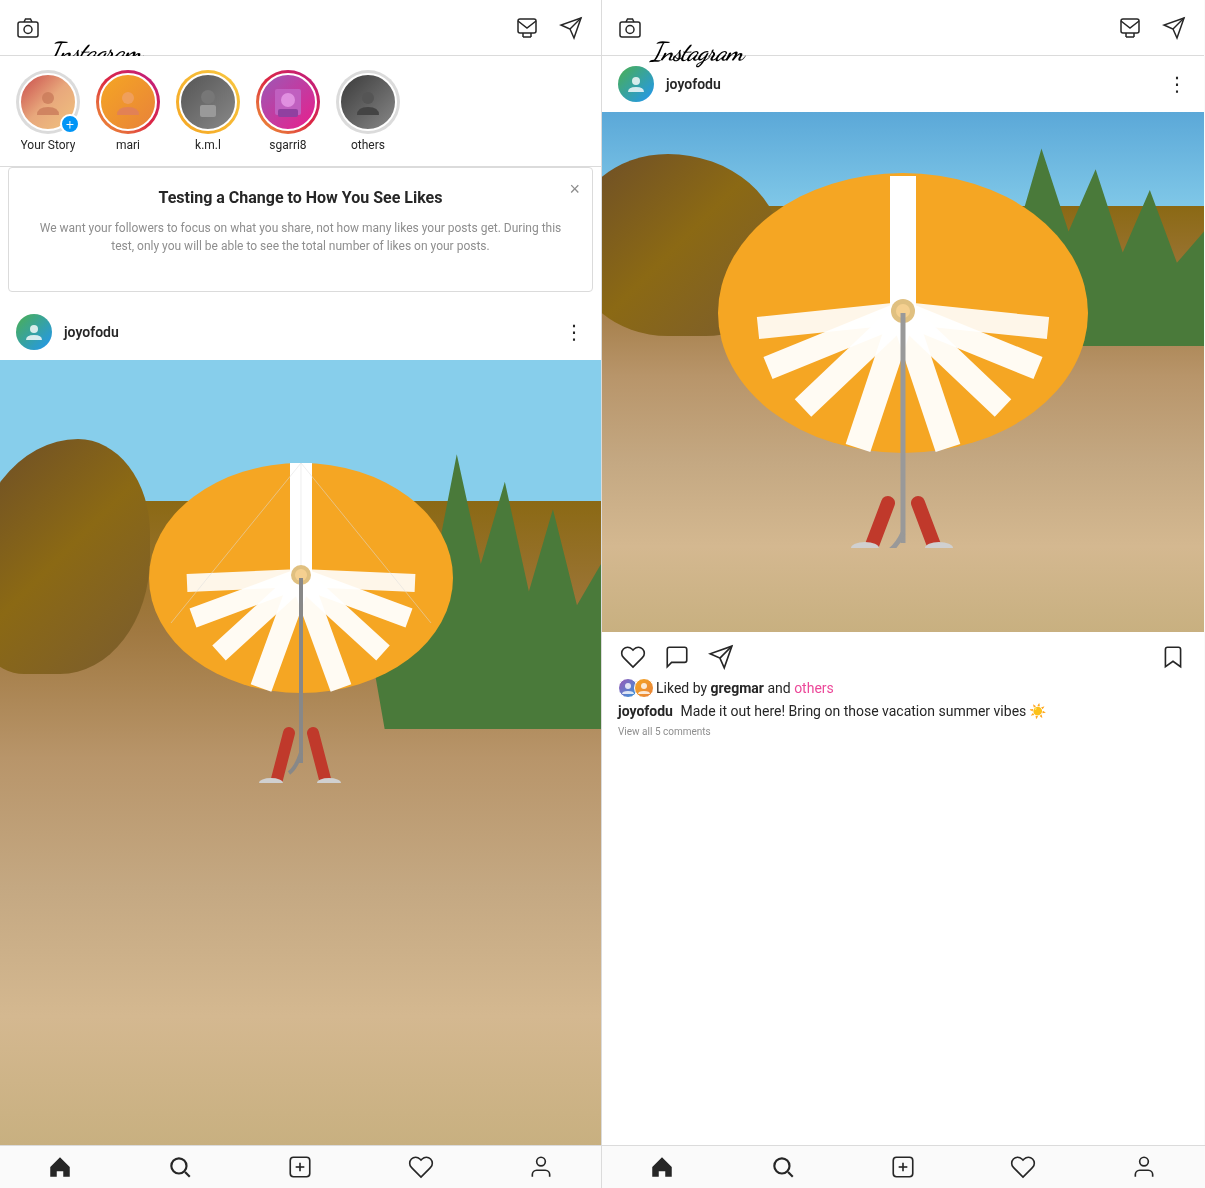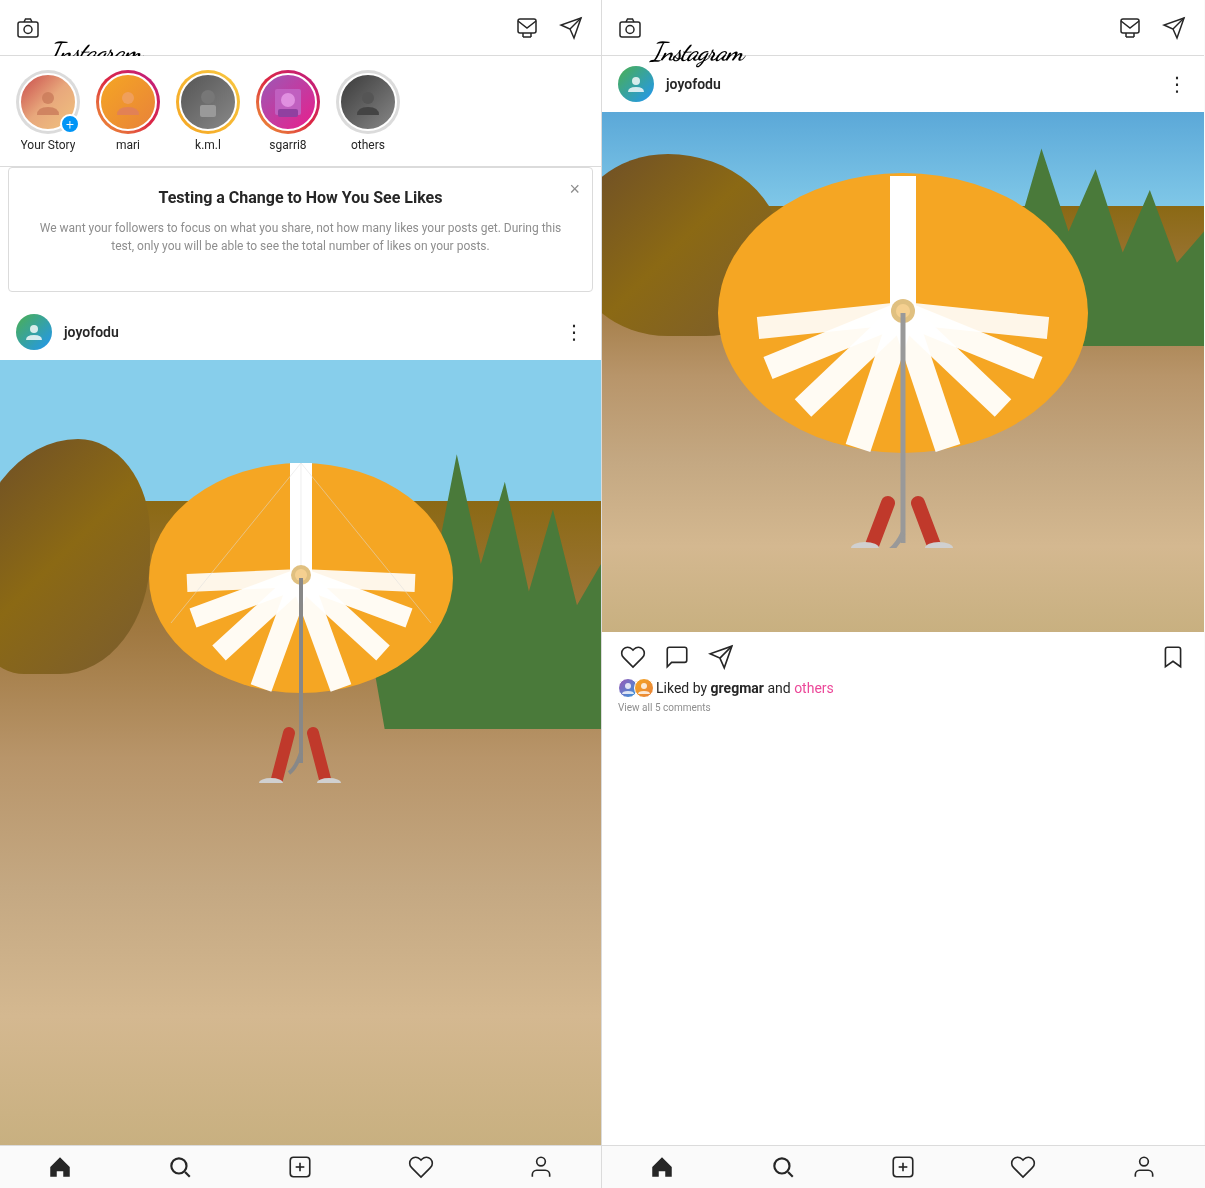--- a/index.html
+++ b/index.html
@@ -678,20 +678,24 @@
               <circle cx="7" cy="5" r="3" fill="rgba(255,255,255,0.8)"></circle>
               <path d="M1 13 Q1 10 7 10 Q13 10 13 13" fill="rgba(255,255,255,0.8)"></path>
             </svg>
           </div>
         </div>
         <span class="likes-text">
           <span>Liked by</span>&nbsp;<strong>gregmar</strong>&nbsp;<span>and</span>&nbsp;<span class="others-link">others</span>
         </span>
       </div>
 
+      <div class="post-caption">
+        <strong>joyofodu</strong>
+        <span>Made it out here! Bring on those vacation summer vibes ☀️</span>
+      </div>
 
       <div class="view-comments">View all 5 comments</div>
     </div>
   </div>
 
   <div class="bottom-nav-wrapper">
 
     <div class="bottom-nav-panel">
       <button class="nav-btn">
         <svg width="26" height="26" viewBox="0 0 24 24" fill="#262626" stroke="none">

